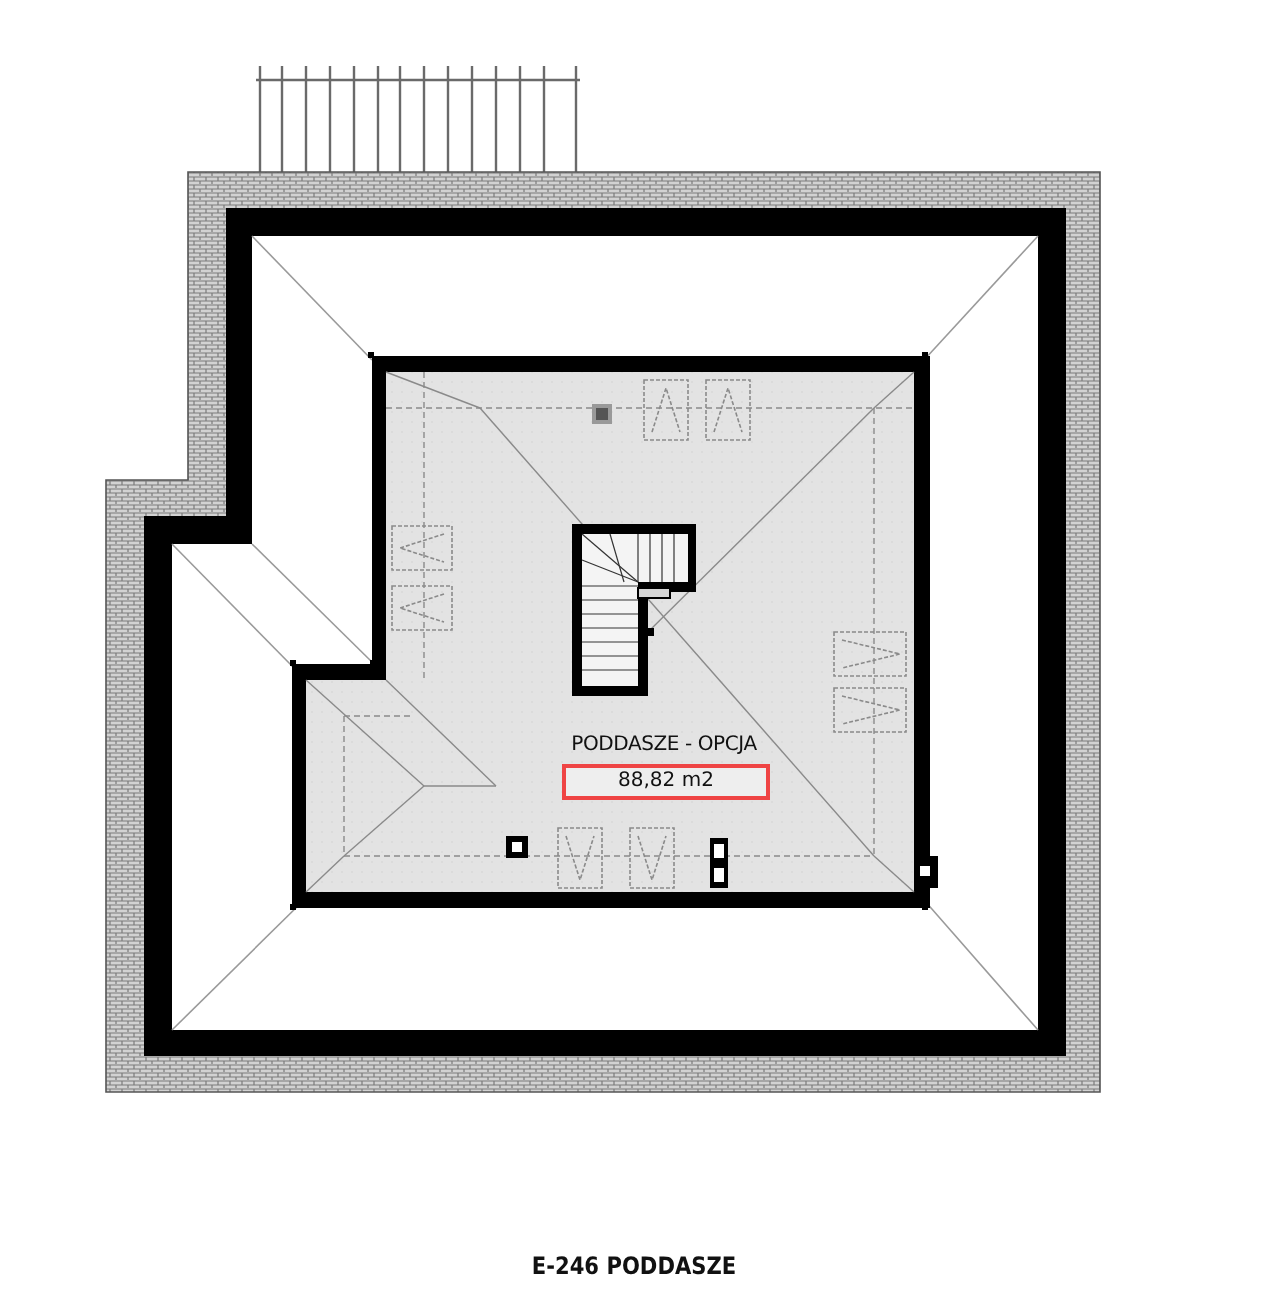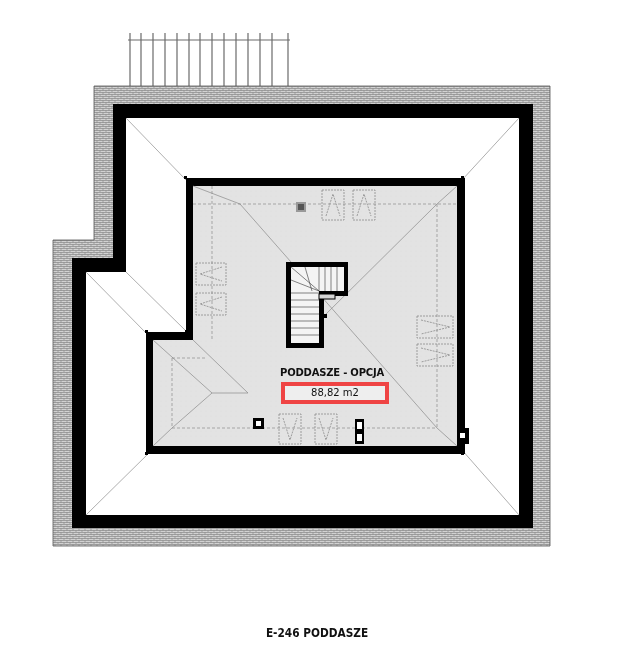--- a/index.html
+++ b/index.html
@@ -1,25 +1,25 @@
 <!DOCTYPE html>
 <html><head>
 <meta charset="utf-8">
 <style>
   html, body { margin: 0; padding: 0; background: #ffffff; }
   body { width: 634px; height: 649px; position: relative; overflow: hidden; font-family: "DejaVu Sans", sans-serif; }
   #plan { position: absolute; left: 0; top: 0; width: 634px; height: 649px; }
   .room-label {
     position: absolute; left: 280px; top: 367px; width: 104px;
-    text-align: center; font-family: "DejaVu Sans", sans-serif; font-weight: bold;
+    text-align: center; font-family: "DejaVu Sans", sans-serif; font-weight: normal;
     font-size: 10px; letter-spacing: -0.2px; color: #111;
   }
   .room-area {
     position: absolute; left: 281px; top: 382px; width: 100px; height: 14px;
-    border: 4px solid #ef4444; background: #eeeeee;
+    border: 2px solid #ef4444; background: #eeeeee;
     text-align: center; font-family: "DejaVu Sans", sans-serif; font-size: 10px; line-height: 14px; color: #111;
   }
   .caption {
     position: absolute; left: 0; top: 626px; width: 634px; text-align: center;
     font-family: "DejaVu Sans", sans-serif; font-weight: bold; font-size: 12px; color: #111;
     transform: scaleX(0.88);
   }
 </style>
 </head>
 <body>

